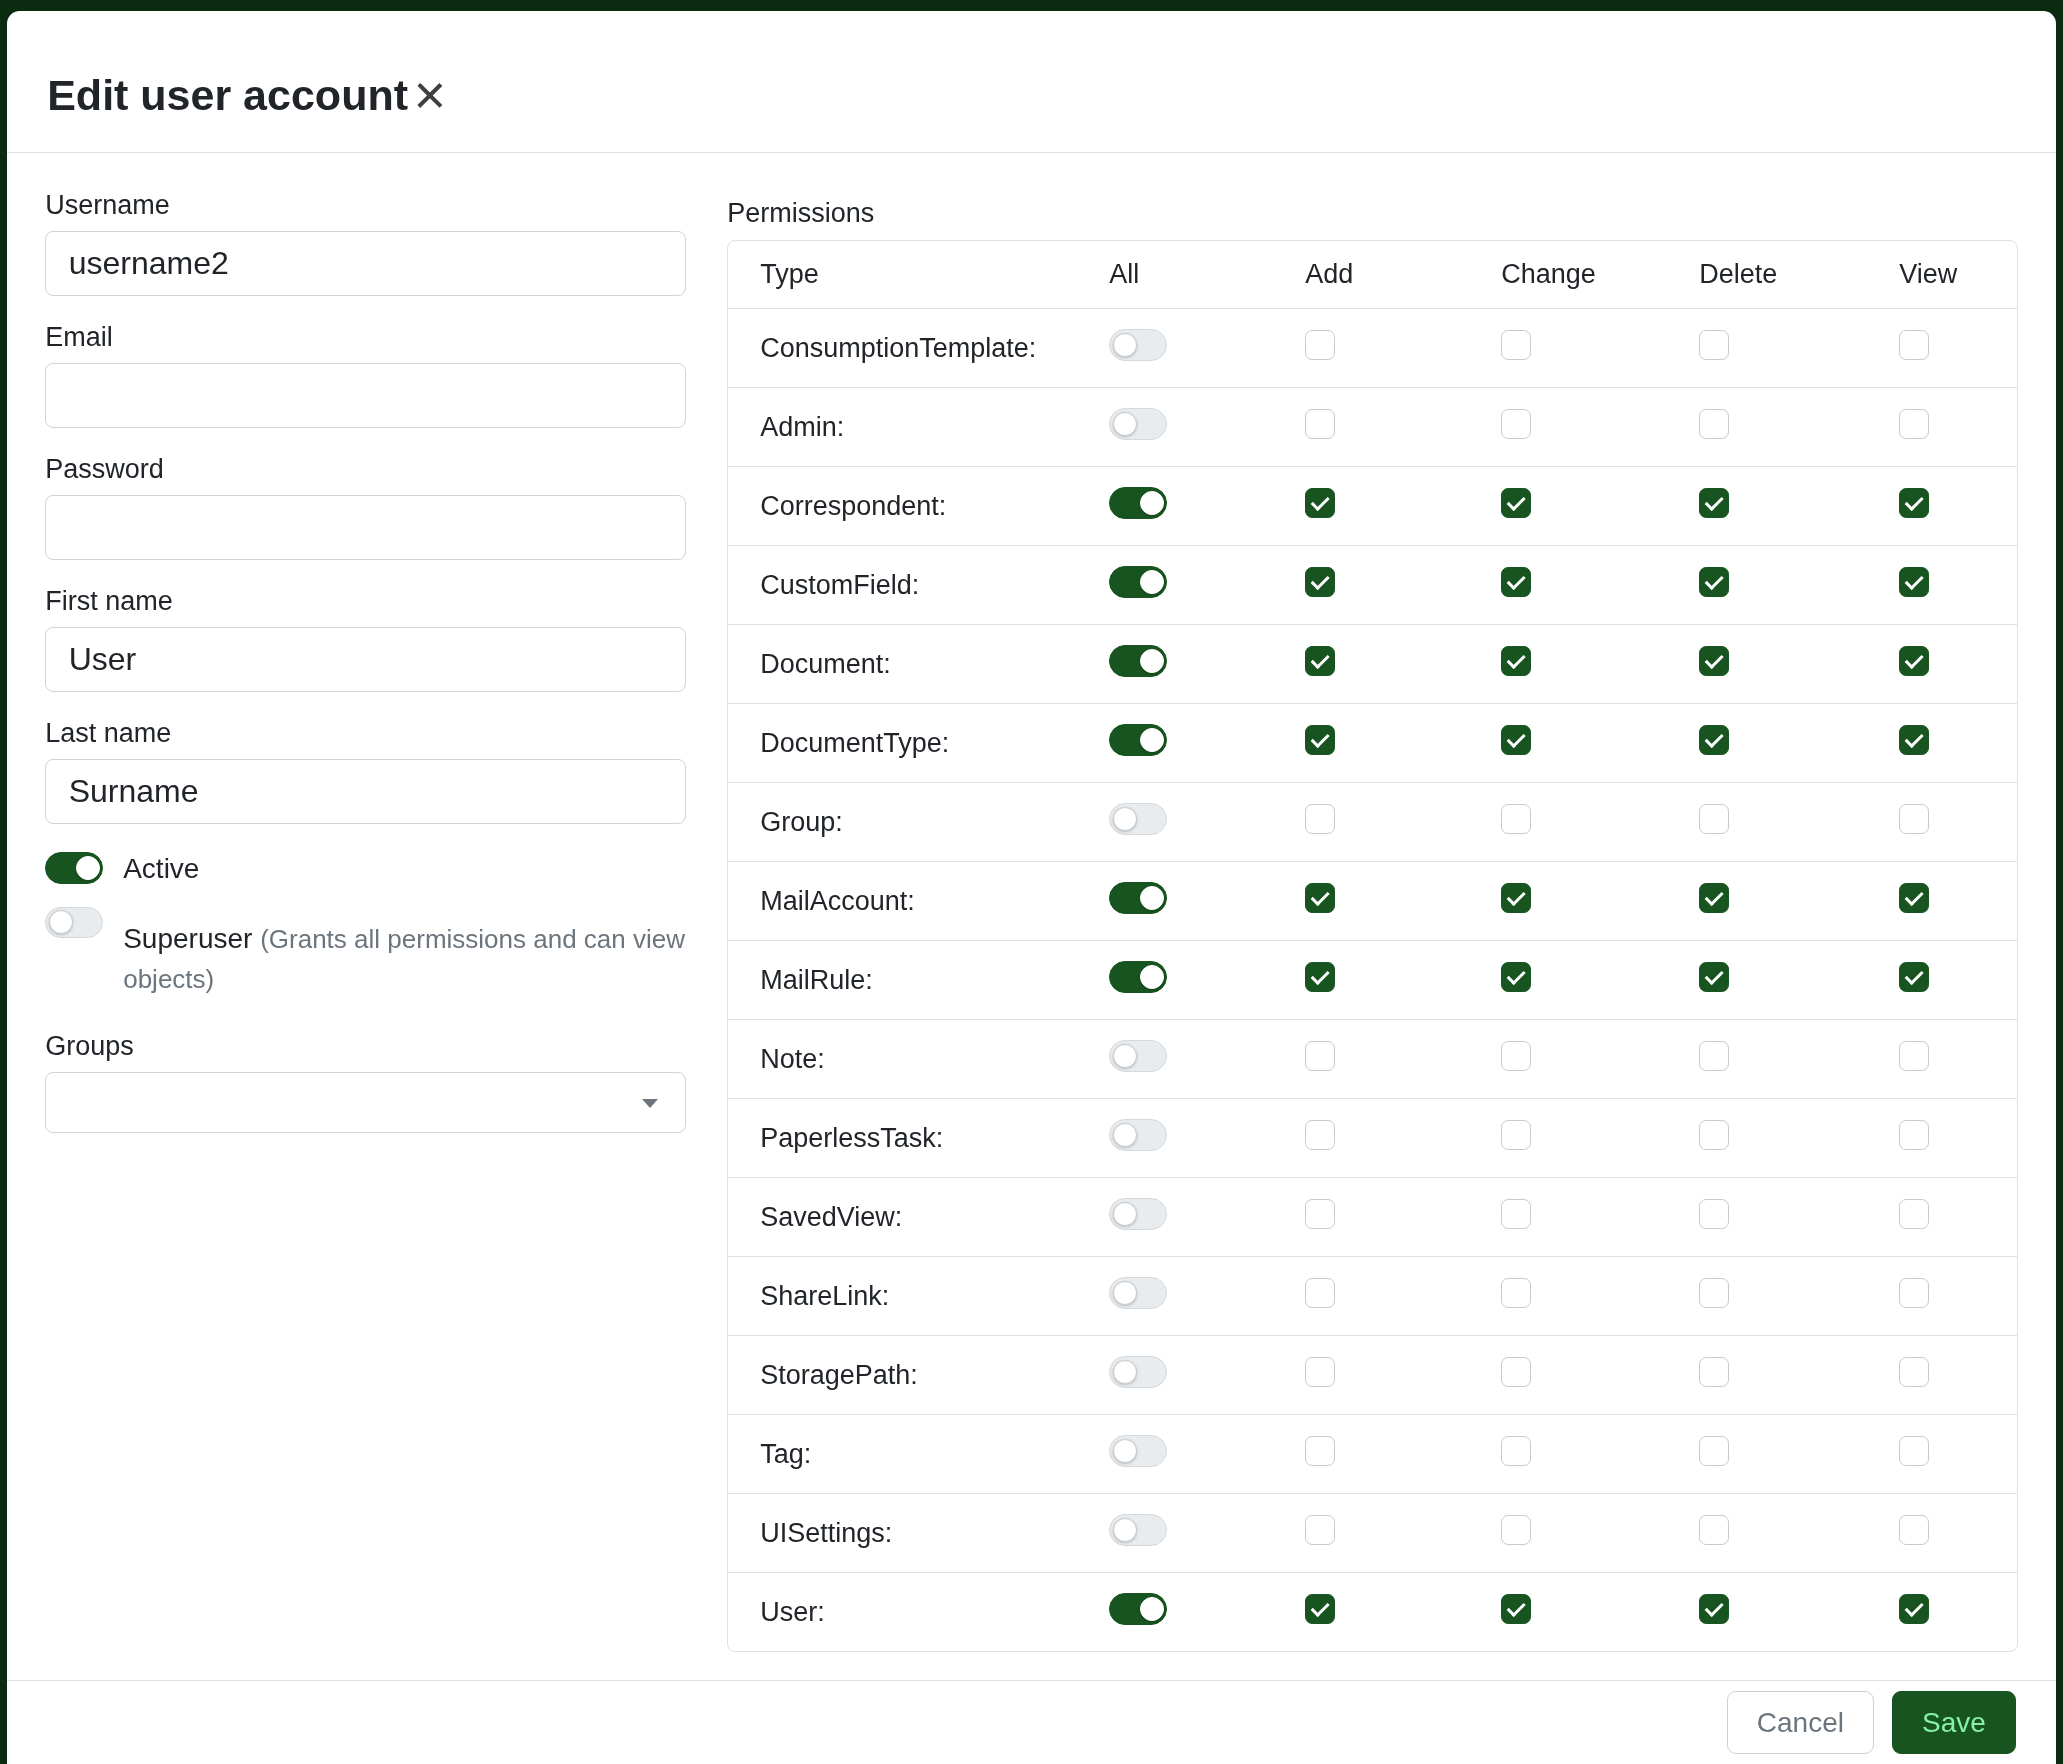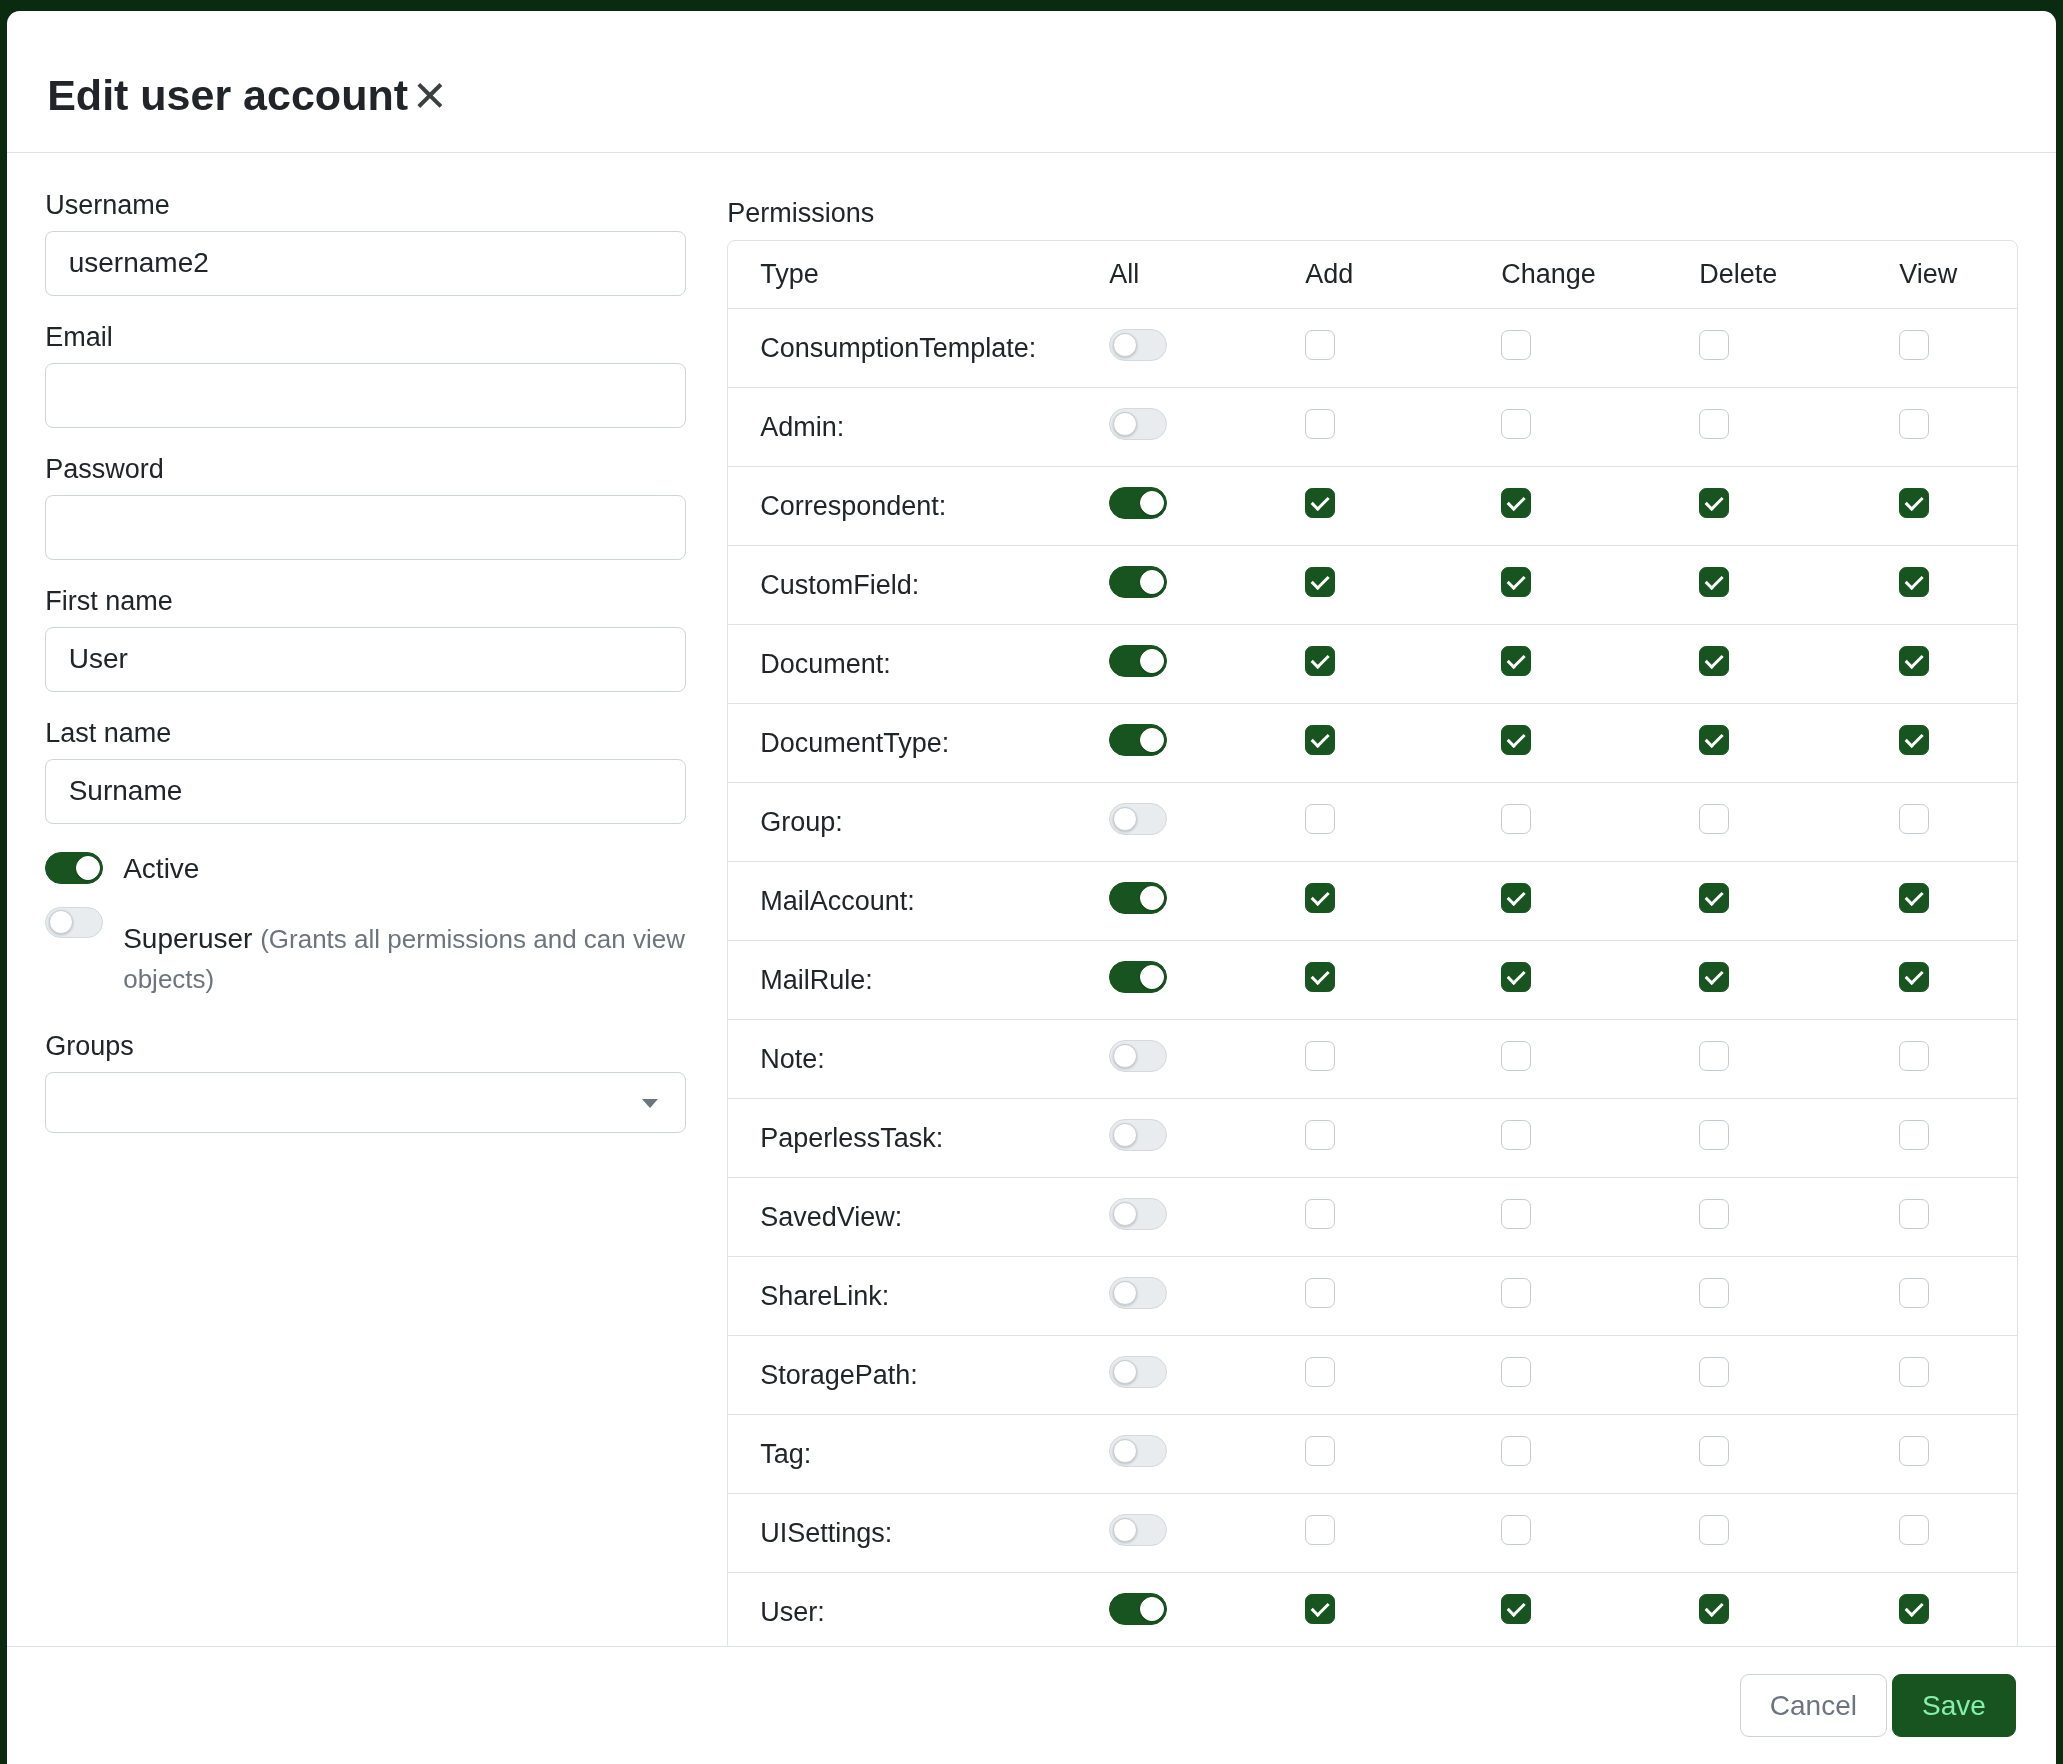--- a/index.html
+++ b/index.html
@@ -35,21 +35,21 @@
   }
   
   .modal-body{flex:1 1 auto;display:flex;gap:41px;padding:36px 38px 18px 38px;overflow:hidden;}
   .col-left{width:641px;flex:0 0 auto;}
   .col-right{flex:1 1 auto;min-width:0;margin-top:8px;}
 
   .form-group{margin-bottom:25px;}
   .form-label{font-size:27px;line-height:32px;margin-bottom:10px;}
   .text-input{
     width:100%;height:65px;border:0.9px solid var(--input-border);border-radius:8px;
-    padding:0 22.5px;font-size:28px;color:var(--text);outline:none;background:#fff;
+    padding:0 22.5px;font-size:32px;color:var(--text);outline:none;background:#fff;
     font-family:"Liberation Sans", sans-serif;
   }
   .select-box{
     position:relative;width:100%;height:61px;border:0.9px solid var(--input-border);
     border-radius:8px;background:#fff;cursor:pointer;
   }
   .select-caret{
     position:absolute;right:27px;top:50%;margin-top:-3.6px;width:0;height:0;
     border-left:8px solid transparent;border-right:8px solid transparent;
     border-top:9px solid #6c757d;
@@ -90,22 +90,22 @@
     display:grid;
     grid-template-columns:349px 196px 196px 198px 200px 1fr;
     align-items:center;padding-left:32px;
   }
   .perm-head{height:67px;font-size:27px;}
   .perm-row{height:79px;border-top:0.9px solid var(--border);font-size:27px;}
   .perm-row .type{padding-right:9px;white-space:nowrap;}
 
   
   .modal-footer{
-    flex:0 0 auto;display:flex;justify-content:flex-end;align-items:center;gap:5px;
-    padding:27px 40px;border-top:0.9px solid var(--border);
+    flex:0 0 auto;display:flex;justify-content:flex-end;align-items:center;gap:18px;
+    padding:10px 40px;border-top:0.9px solid var(--border);
   }
   .btn{
     height:63px;border-radius:9px;font-size:28px;padding:0 29px;cursor:pointer;
     font-family:"Liberation Sans", sans-serif;
   }
   .btn-cancel{background:#fff;color:var(--muted);border:0.9px solid #ccd1d6;}
   .btn-save{background:var(--green);color:#86efac;border:0.9px solid var(--green);}
 </style>
 </head>
 <body>

